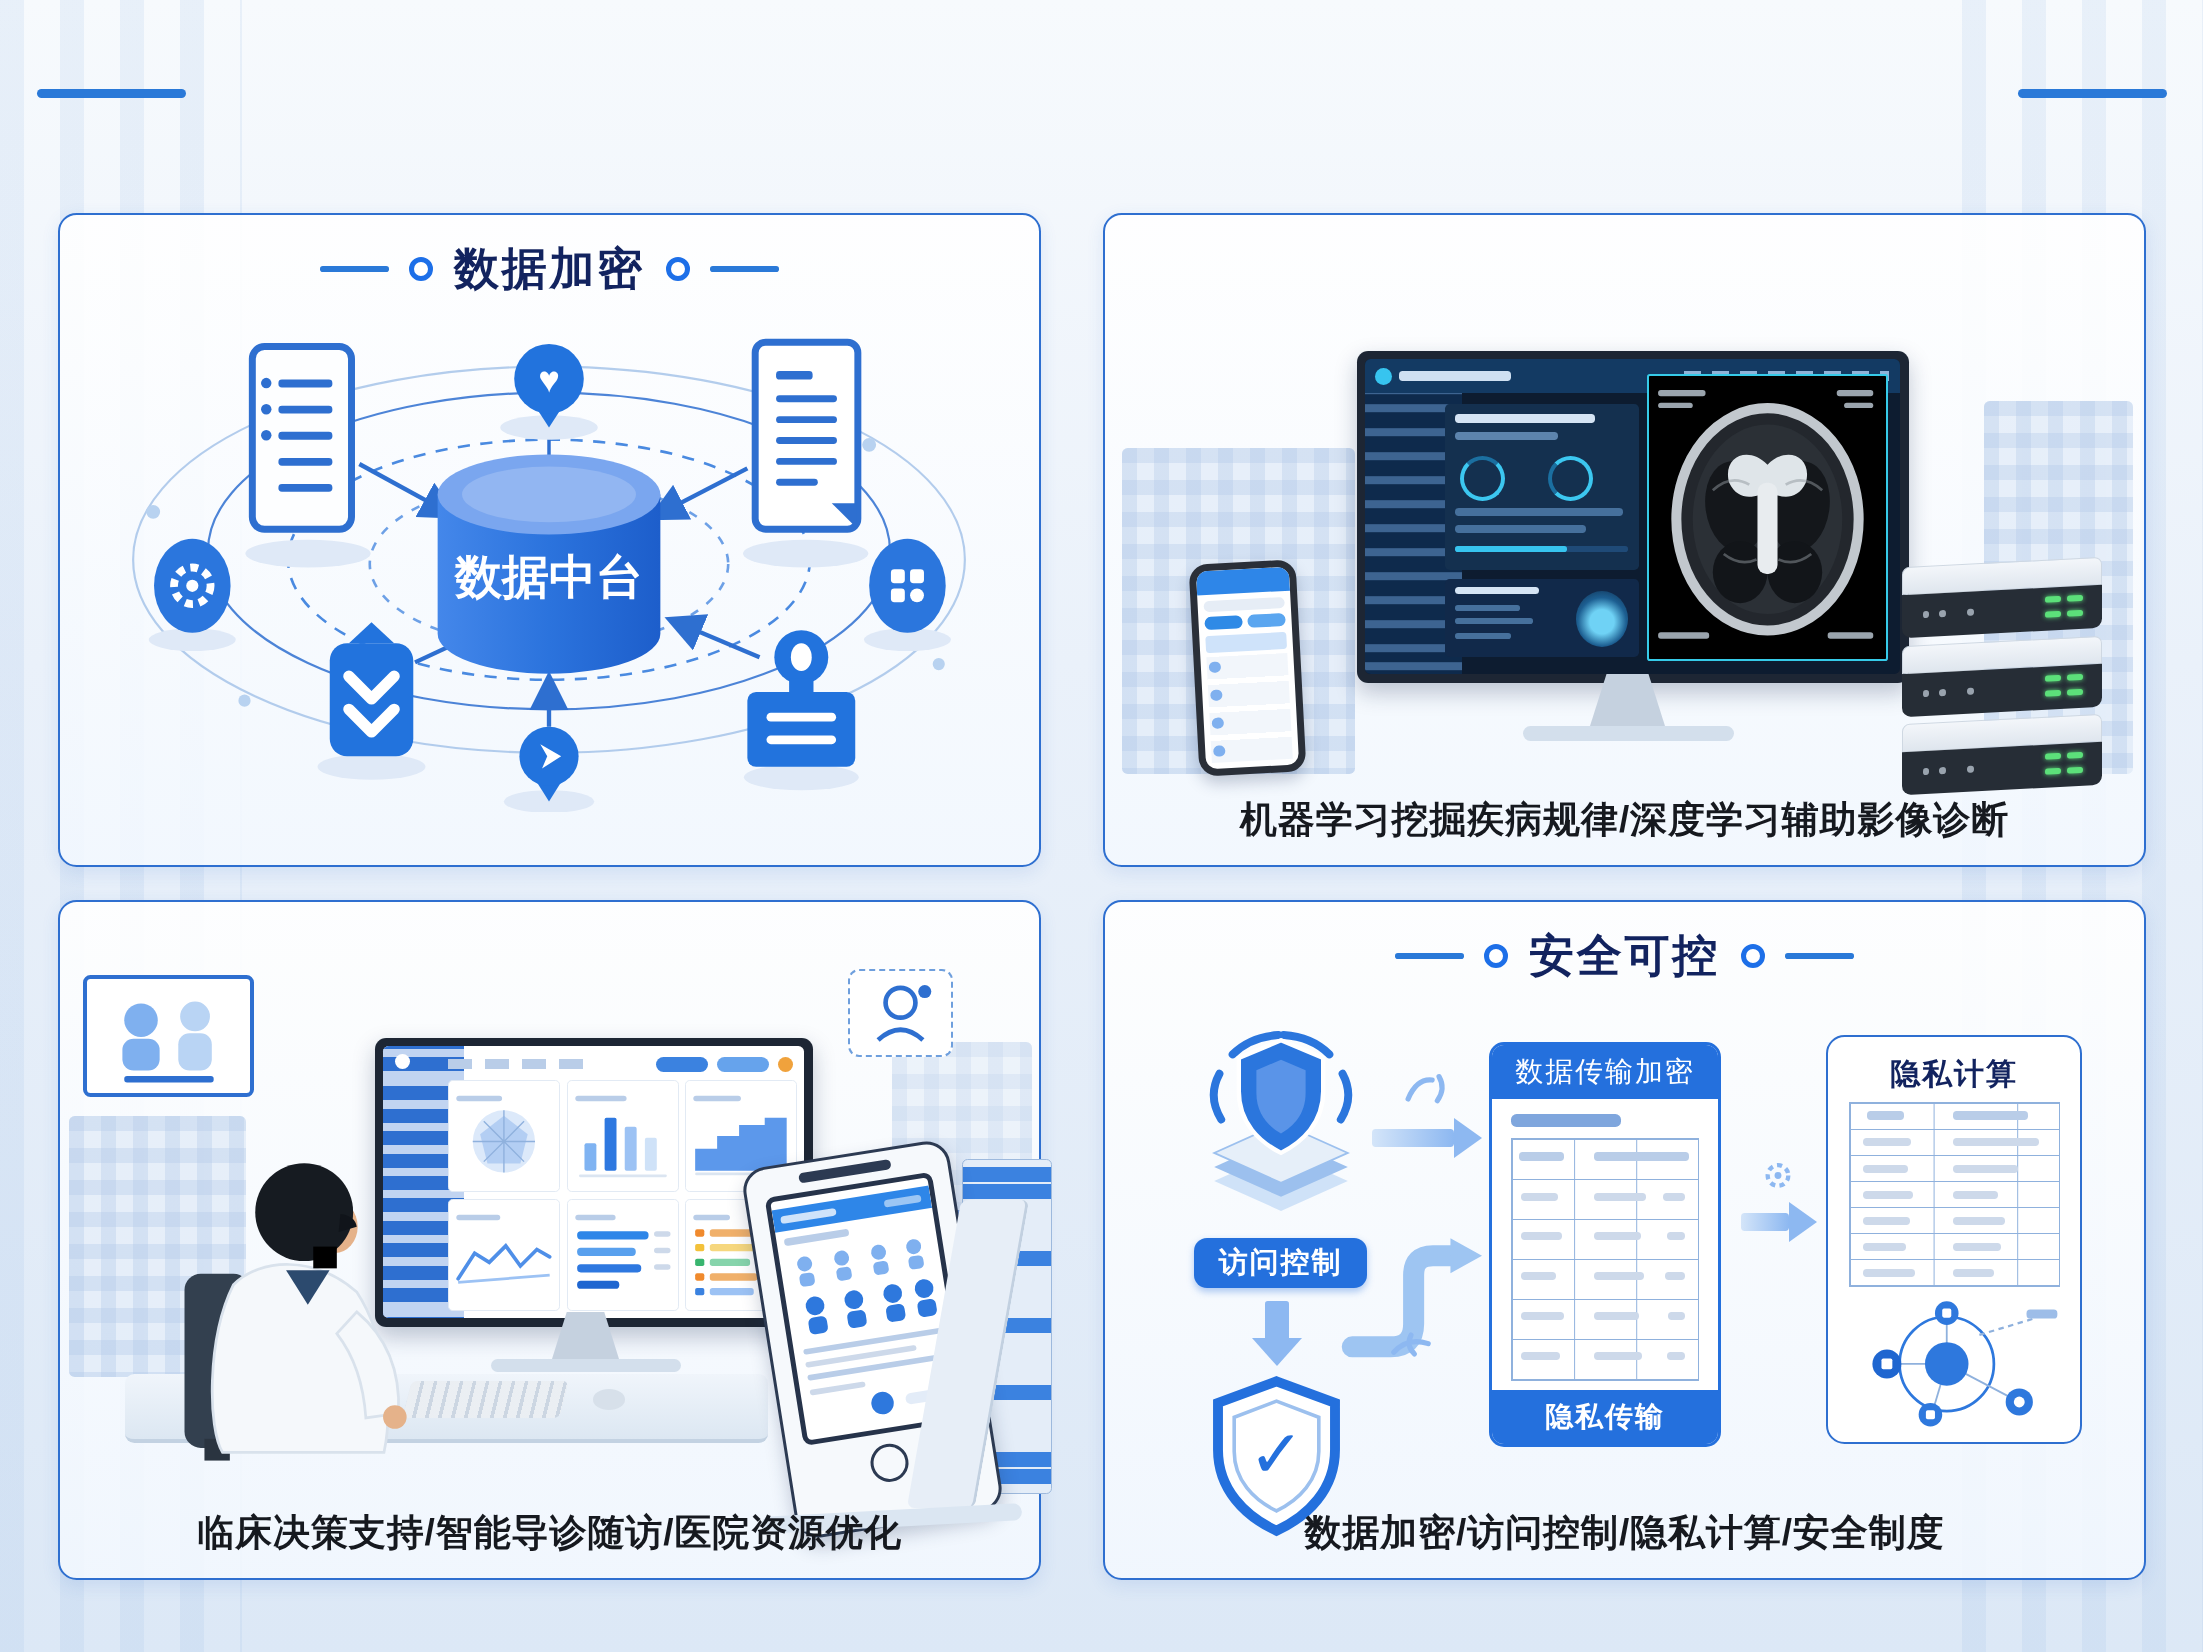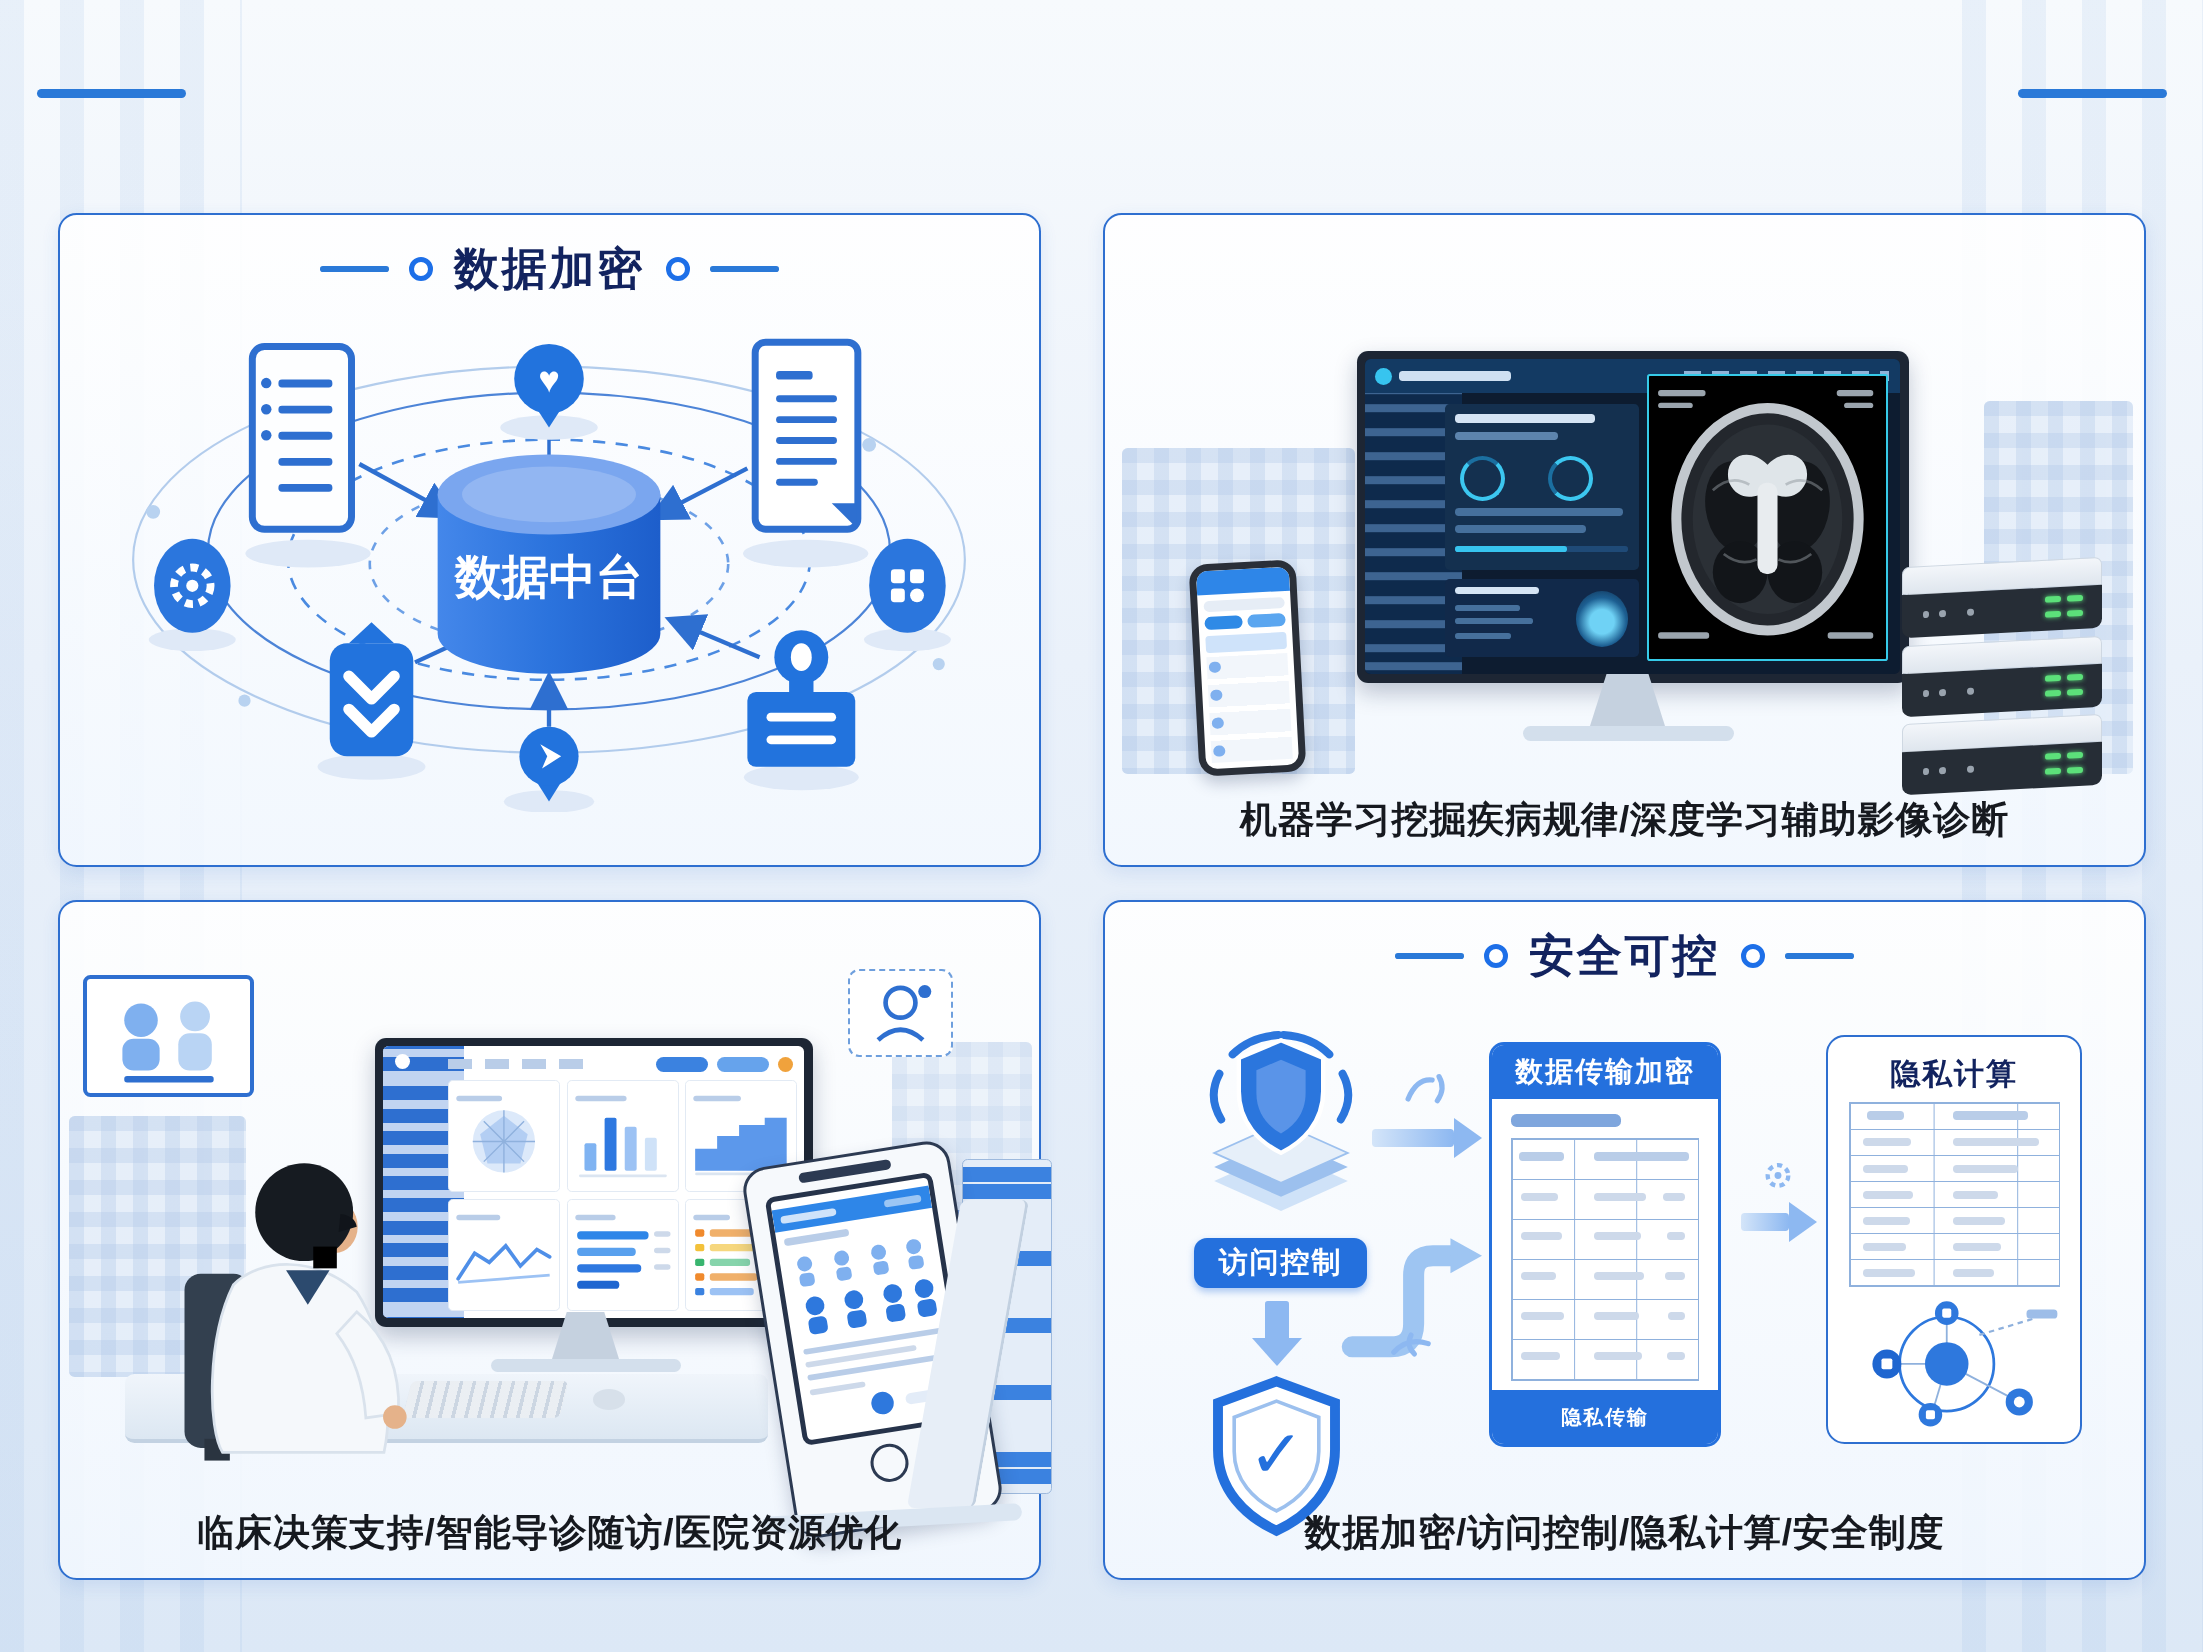--- a/index.html
+++ b/index.html
@@ -511,21 +511,21 @@
 
     <svg viewBox="0 0 170 180" style="position:absolute;left:235px;top:308px;width:149px;height:158px;">
       <path d="M14,156 H58 Q84,156 84,130 V74 Q84,52 106,52 H128" stroke="#9ec5f2" stroke-width="24" fill="none" stroke-linecap="round"></path>
       <polygon points="126,32 162,52 126,72" fill="#9ec5f2"></polygon>
     </svg>
     <svg viewBox="0 0 60 50" style="position:absolute;left:280px;top:421px;width:52px;height:43px;">
       <path d="M10,34 q16,-18 40,-10 M30,14 q-6,12 4,22" stroke="#8db8f1" stroke-width="6" fill="none" stroke-linecap="round"></path>
     </svg>
 
     <div class="card-b" style="left:384px;top:140px;width:226px;height:399px;border-width:3.7px;">
-      <div style="height:54px;background:#2470dd;display:flex;align-items:center;justify-content:center;color:#fff;font-size:28px;font-weight:700;letter-spacing:1.9px;">数据传输加密</div>
+      <div style="height:54px;background:#2470dd;display:flex;align-items:center;justify-content:center;color:#fff;font-size:28px;font-weight:400;letter-spacing:1.9px;">数据传输加密</div>
       <div style="position:absolute;left:18.6px;top:69px;width:110px;height:13px;background:#7fa6dd;border-radius:5.6px;"></div>
       <div class="grid-table" style="left:18.6px;top:93px;right:18.6px;height:241px;
         background-image:linear-gradient(#8fb1dd 1.4px,rgba(0,0,0,0) 1.4px),linear-gradient(90deg,#8fb1dd 1.4px,rgba(0,0,0,0) 1.4px);
         background-size:100% 40px,33.4% 100%;">
         <div style="position:absolute;left:7.5px;top:13px;width:45px;height:9.3px;background:#b9cde8;border-radius:3.7px;"></div>
         <div style="position:absolute;left:82px;top:13px;width:56px;height:9.3px;background:#b9cde8;border-radius:3.7px;"></div>
         <div style="position:absolute;right:9.3px;top:13px;width:47px;height:9.3px;background:#b9cde8;border-radius:3.7px;"></div>
         <div style="position:absolute;left:9.3px;top:54px;width:37px;height:7.5px;background:#cdd9ea;border-radius:3.7px;"></div>
         <div style="position:absolute;left:82px;top:54px;width:52px;height:7.5px;background:#cdd9ea;border-radius:3.7px;"></div>
         <div style="position:absolute;right:13px;top:54px;width:22.4px;height:7.5px;background:#cdd9ea;border-radius:3.7px;"></div>
@@ -535,21 +535,21 @@
         <div style="position:absolute;left:9.3px;top:133px;width:35px;height:7.5px;background:#cdd9ea;border-radius:3.7px;"></div>
         <div style="position:absolute;left:82px;top:133px;width:50px;height:7.5px;background:#cdd9ea;border-radius:3.7px;"></div>
         <div style="position:absolute;right:13px;top:133px;width:20.5px;height:7.5px;background:#cdd9ea;border-radius:3.7px;"></div>
         <div style="position:absolute;left:9.3px;top:173px;width:43px;height:7.5px;background:#cdd9ea;border-radius:3.7px;"></div>
         <div style="position:absolute;left:82px;top:173px;width:45px;height:7.5px;background:#cdd9ea;border-radius:3.7px;"></div>
         <div style="position:absolute;right:13px;top:173px;width:17px;height:7.5px;background:#cdd9ea;border-radius:3.7px;"></div>
         <div style="position:absolute;left:9.3px;top:213px;width:39px;height:7.5px;background:#cdd9ea;border-radius:3.7px;"></div>
         <div style="position:absolute;left:82px;top:213px;width:48px;height:7.5px;background:#cdd9ea;border-radius:3.7px;"></div>
         <div style="position:absolute;right:13px;top:213px;width:18.6px;height:7.5px;background:#cdd9ea;border-radius:3.7px;"></div>
       </div>
-      <div style="position:absolute;left:0;right:0;bottom:0;height:54px;background:#2470dd;display:flex;align-items:center;justify-content:center;color:#fff;font-size:20px;font-weight:800;letter-spacing:1.9px;">隐私传输</div>
+      <div style="position:absolute;left:0;right:0;bottom:0;height:54px;background:#2470dd;display:flex;align-items:center;justify-content:center;color:#fff;font-size:28px;font-weight:800;letter-spacing:1.9px;">隐私传输</div>
     </div>
 
     <div class="barrow" style="left:636px;top:300px;">
       <div class="shaft" style="width:48px;"></div>
         <div class="tip"></div>
     </div>
     <svg viewBox="0 0 60 50" style="position:absolute;left:647px;top:252px;width:52px;height:43px;">
       <circle cx="30" cy="25" r="12" fill="none" stroke="#8db8f1" stroke-width="5" stroke-dasharray="6 5"></circle>
       <circle cx="30" cy="25" r="4" fill="#8db8f1"></circle>
     </svg>

